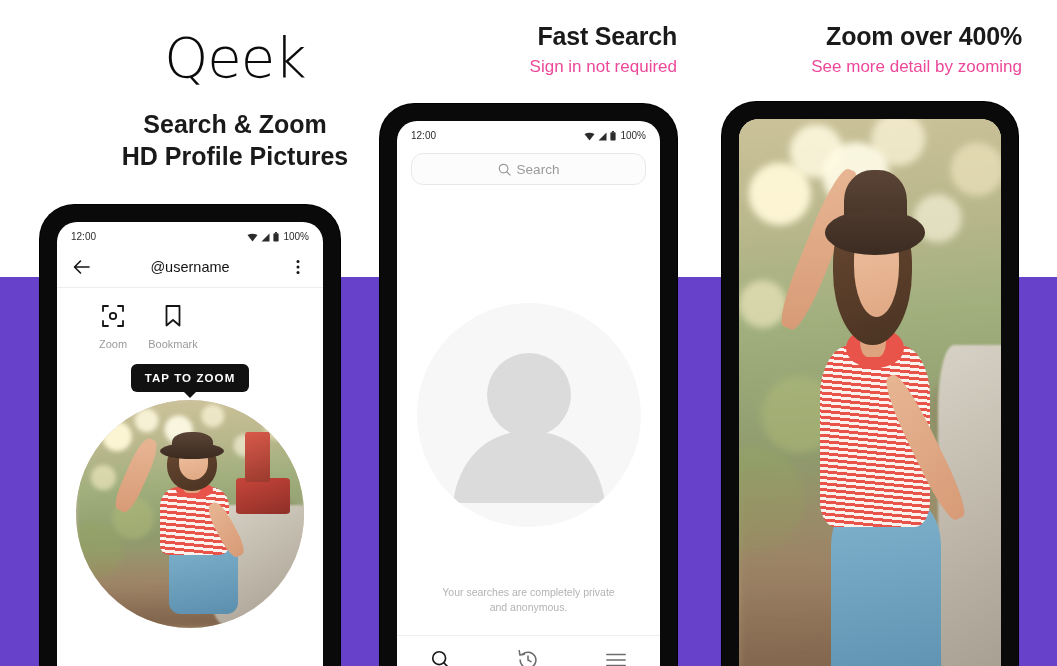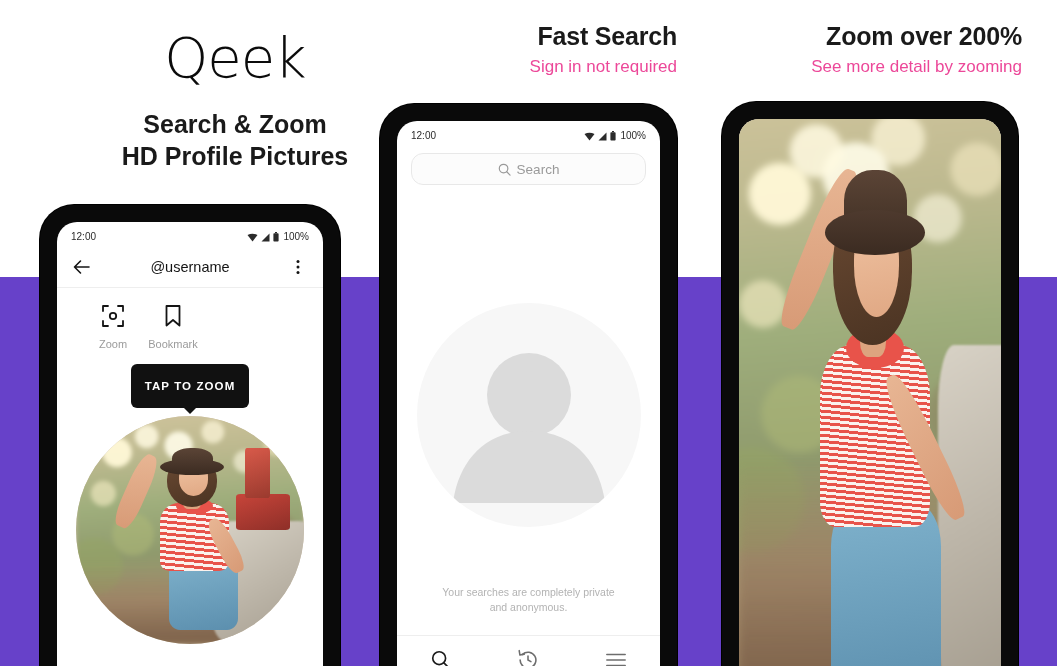--- a/index.html
+++ b/index.html
@@ -152,21 +152,21 @@
     margin: 14px auto 0 auto;
     width: fit-content;
     z-index: 5;
   }
   .tooltip {
     background: #111111;
     color: #ffffff;
     font-size: 11.5px;
     font-weight: bold;
     letter-spacing: 1.1px;
-    padding: 16px 14px;
+    padding: 8px 14px;
     border-radius: 6px;
     white-space: nowrap;
   }
   .tooltip-arrow {
     position: absolute;
     left: 50%; bottom: -6px;
     transform: translateX(-50%);
     width: 0; height: 0;
     border-left: 7px solid transparent;
     border-right: 7px solid transparent;
@@ -323,21 +323,21 @@
       <div>HD Profile Pictures</div>
     </div>
   </div>
 
   <div class="panel-head head-2">
     <div class="h-title">Fast Search</div>
     <div class="h-sub">Sign in not required</div>
   </div>
 
   <div class="panel-head head-3">
-    <div class="h-title">Zoom over 200%</div>
+    <div class="h-title">Zoom over 400%</div>
     <div class="h-sub">See more detail by zooming</div>
   </div>
 
   <div class="phone phone-1">
     <div class="screen">
 
       <div class="statusbar">
         <span>12:00</span>
         <span class="status-right">
           <svg width="11" height="9" viewBox="0 0 11 9">

